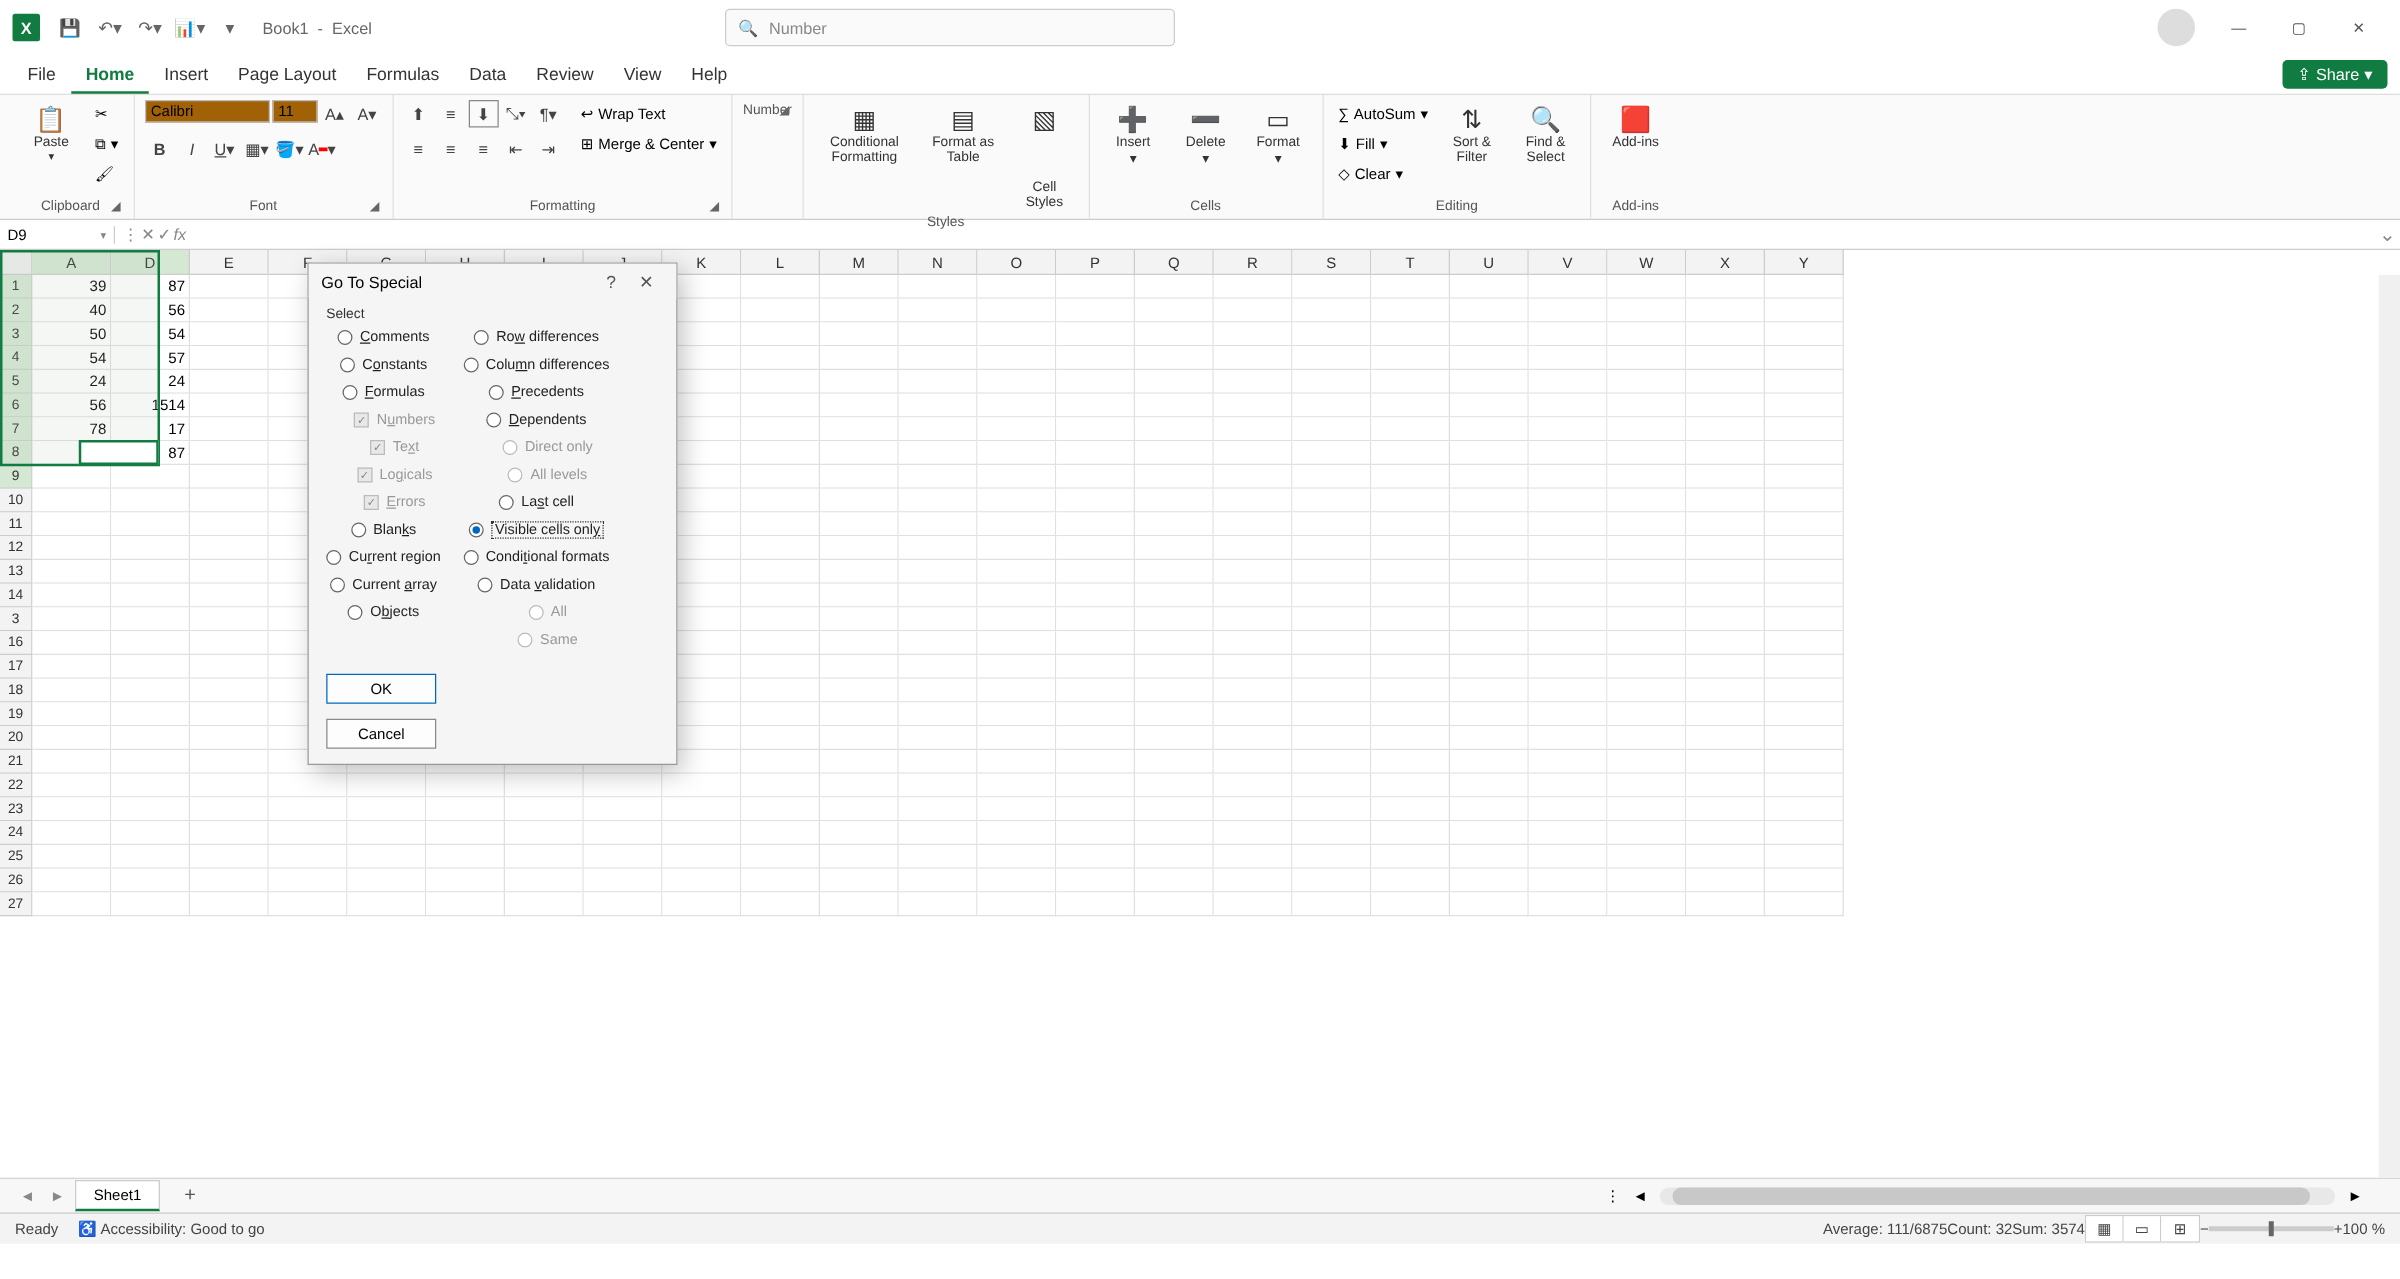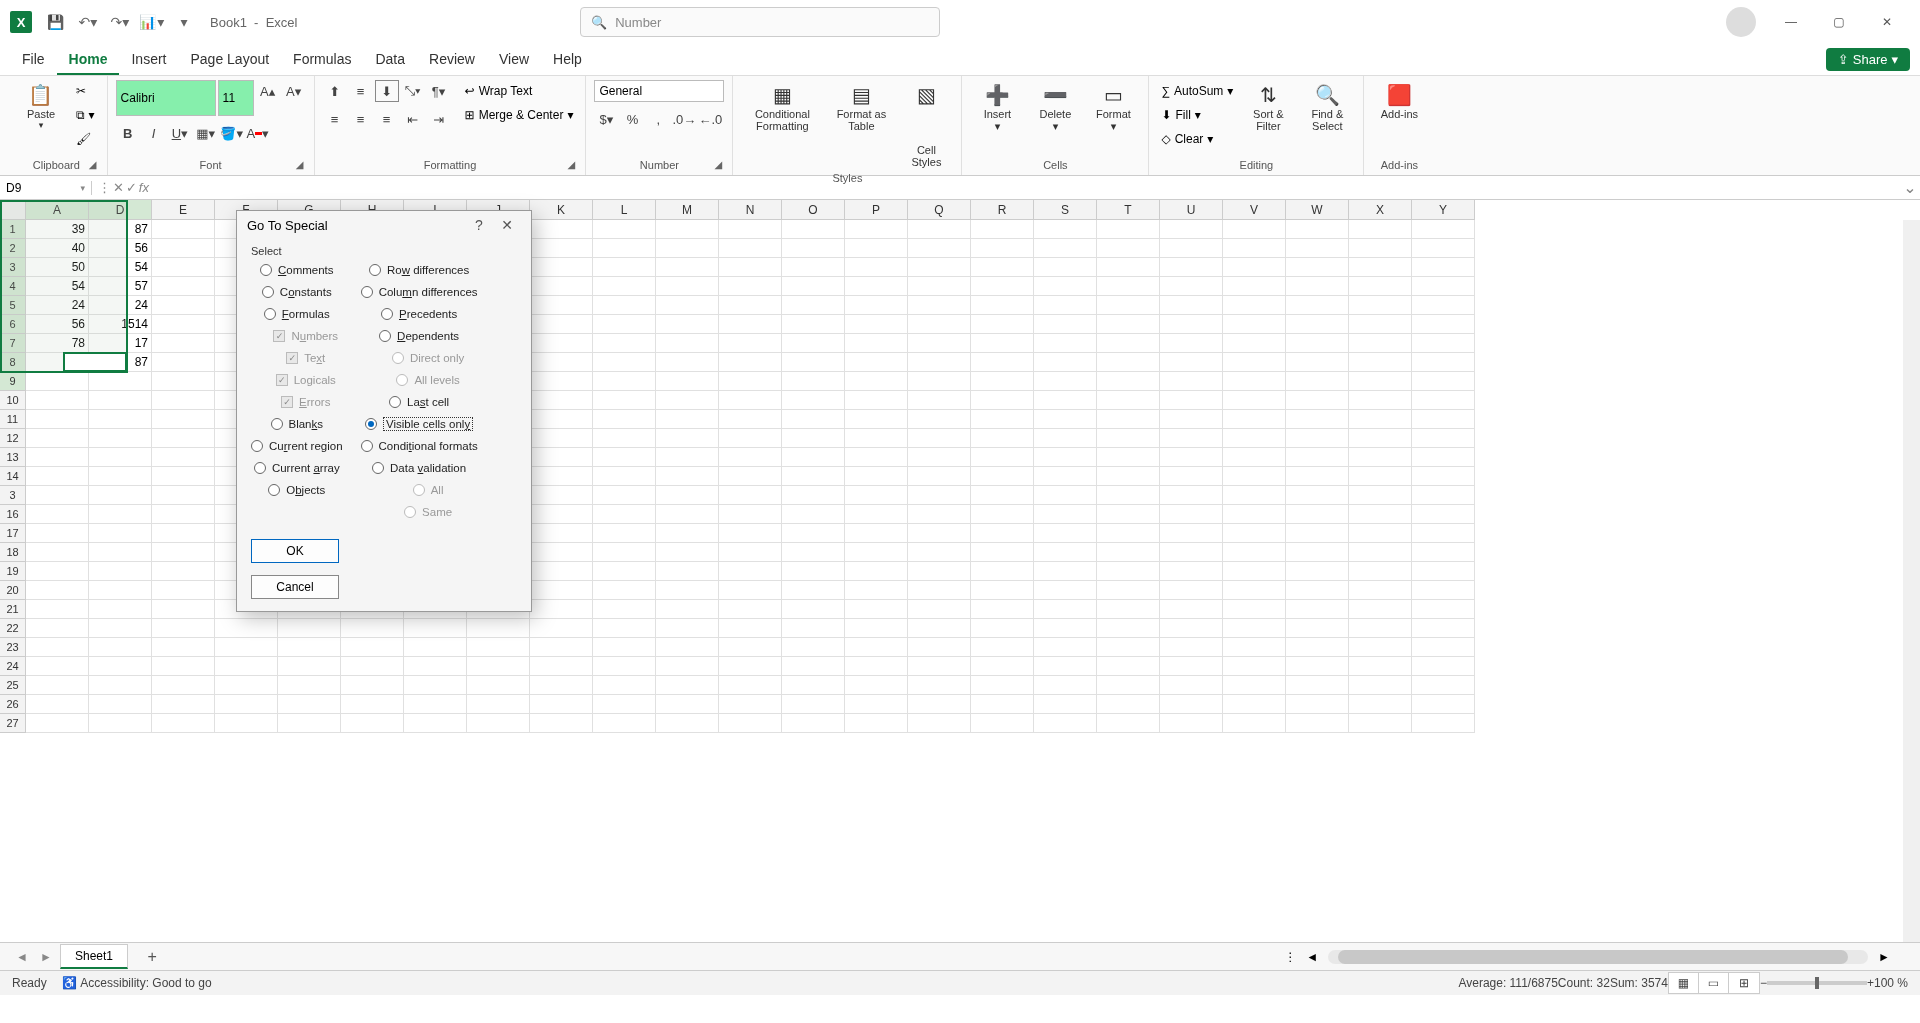--- a/index.html
+++ b/index.html
@@ -27,21 +27,21 @@
 .ribbon { height: 100px; background: #fafafa; border-bottom: 1px solid #ccc; display: flex; padding: 0 6px;}
 .group { display: flex; flex-direction: column; padding: 4px 8px 2px 8px; border-right: 1px solid #e0e0e0; }
 .group-body { display: flex; align-items: flex-start; gap: 4px; flex: 1; }
 .group-label { font-size: 11px; color: #555; text-align: center; padding: 2px 0; position: relative;}
 .dlg-launcher { position: absolute; right: 0; bottom: 2px; width: 12px; height: 12px; font-size: 10px; color: #666;}
 .rb-btn { display: flex; flex-direction: column; align-items: center; justify-content: center; padding: 2px 6px; font-size: 11px; color: #333; min-width: 28px;}
 .rb-btn .icon { font-size: 20px; height: 26px; display: flex; align-items: center;}
 .rb-big { min-width: 54px; text-align: center; }
 .rb-small-col { display: flex; flex-direction: column; gap: 2px;}
 .rb-small { display: flex; align-items: center; gap: 4px; font-size: 12px; padding: 2px 4px; height: 22px;}
-.font-combo { border: 1px solid #bbb; background: #86efac; font-size: 12px; padding: 2px 4px; height: 36px; }
+.font-combo { border: 1px solid #bbb; background: #a16207; font-size: 12px; padding: 2px 4px; height: 18px; }
 .font-name { width: 100px; }
 .font-size { width: 36px; }
 .row-btns { display: flex; gap: 2px; }
 .sq-btn { width: 24px; height: 22px; display: flex; align-items: center; justify-content: center; font-size: 13px; color: #444; border: 1px solid transparent;}
 .color-underline { width: 20px; height: 3px; display:block;}
 .num-combo { width: 130px; border: 1px solid #bbb; background: #fff; font-size: 12px; padding: 2px 4px; height: 22px;}
 
 
 .formula-bar { height: 24px; border-bottom: 1px solid #ccc; display: flex; align-items: center; background: #fff;}
 .name-box { width: 92px; border-right: 1px solid #ccc; padding: 0 6px; font-size: 12px; display:flex; align-items:center; justify-content:space-between;}
@@ -78,21 +78,21 @@
 
 .status-bar { height: 25px; background: #f3f3f3; border-top: 1px solid #ccc; display: flex; align-items: center; padding: 0 12px; font-size: 12px; color: #444; gap: 16px;}
 .status-right { margin-left: auto; display: flex; align-items: center; gap: 0;}
 .view-btns { display: flex; gap: 0; border: 1px solid #ccc;}
 .view-b { width: 30px; height: 20px; display:flex; align-items:center; justify-content:center; border-right:1px solid #ccc; background:#fff;}
 .view-b:last-child{border-right:none;}
 .zoom-slider { width: 100px; height: 4px; background: #ccc; position: relative;}
 .zoom-thumb { position:absolute; left:48px; top:-4px; width:4px; height:12px; background:#666;}
 
 
-.dialog-overlay { position: absolute; left: 236px; top: 210px; width: 296px; background: #f5f5f5; border: 1px solid #999; box-shadow: 4px 6px 20px rgba(0,0,0,0.25); font-size: 12px;}
+.dialog-overlay { position: absolute; left: 246px; top: 210px; width: 296px; background: #f5f5f5; border: 1px solid #999; box-shadow: 4px 6px 20px rgba(0,0,0,0.25); font-size: 12px;}
 .dlg-title { display: flex; align-items: center; padding: 6px 10px; background: #f5f5f5;}
 .dlg-title-text { flex: 1; font-size: 13px;}
 .dlg-help, .dlg-close { width: 28px; text-align: center; font-size: 14px; color: #555; cursor:pointer;}
 .dlg-body { padding: 6px 14px 10px 14px;}
 .dlg-section { font-size: 11px; color: #333; margin-bottom: 4px;}
 .dlg-cols { display: flex; gap: 18px;}
 .dlg-col { display: flex; flex-direction: column; gap: 4px;}
 .radio-row, .check-row { display: flex; align-items: center; gap: 6px; font-size: 11.5px; color: #222; height: 18px; justify-content: center;}
 .radio { width: 12px; height: 12px; border: 1px solid #666; border-radius: 50%; display:inline-flex; align-items:center; justify-content:center; background:#fff;}
 .radio.on::after { content:""; width:6px; height:6px; background:#0067c0; border-radius:50%;}
@@ -217,30 +217,20 @@
             <span>↩</span>
             <span>Wrap Text</span>
           </div>
         <div class="rb-small"><span>⊞</span><span>Merge &amp; Center</span> ▾</div>
       </div>
     </div>
     <div class="group-label"><span>Formatting</span><span class="dlg-launcher">◢</span></div>
   </div>
 
   <div class="group">
-    <div class="group-body" style="flex-direction:column; gap:6px;">
-      <input class="num-combo" value="General" style="">
-      <div class="row-btns">
-        <div class="sq-btn">$▾</div>
-        <div class="sq-btn">%</div>
-        <div class="sq-btn">,</div>
-        <div class="sq-btn">.0→</div>
-        <div class="sq-btn">←.0</div>
-      </div>
-    </div>
     <div class="group-label"><span>Number</span><span class="dlg-launcher">◢</span></div>
   </div>
 
   <div class="group">
     <div class="group-body">
       <div class="rb-btn rb-big">
           <span class="icon">▦</span>
           <span style="width:70px;">Conditional Formatting</span>
         </div>
       <div class="rb-btn rb-big">

